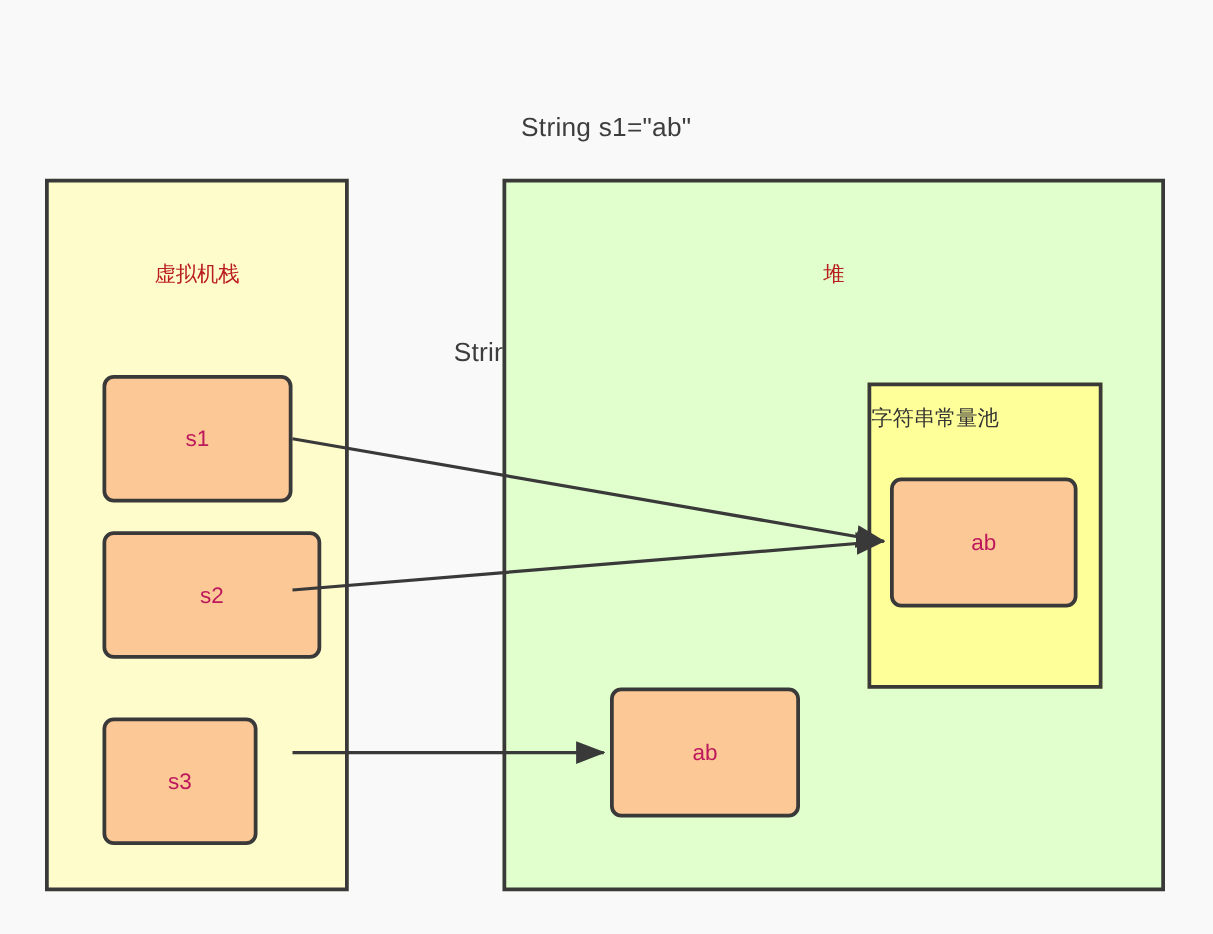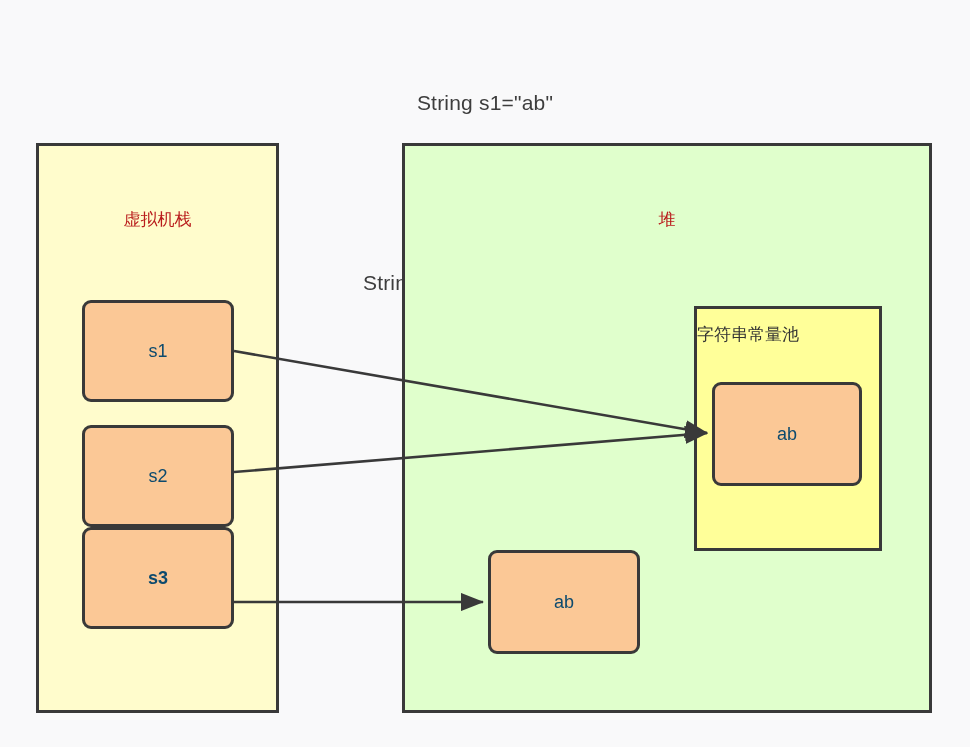--- a/index.html
+++ b/index.html
@@ -93,25 +93,25 @@
   .box {
     position: absolute;
     background: #fbc896;
     border: 3px solid #393939;
     border-radius: 9px;
     box-sizing: border-box;
     display: flex;
     align-items: center;
     justify-content: center;
     font-size: 18px;
-    color: #0c4a6e;
+    color: #be185d;
   }
   .box-s1 { left: 82px;  top: 300px; width: 152px; height: 102px; }
-  .box-s2 { left: 82px;  top: 425px; width: 152px; height: 102px; }
-  .box-s3 { left: 82px;  top: 527px; width: 152px; height: 102px; font-weight: bold; }
+  .box-s2 { left: 82px;  top: 425px; width: 175px; height: 102px; }
+  .box-s3 { left: 82px;  top: 574px; width: 124px; height: 102px; }
   .box-pool-ab { left: 712px; top: 382px; width: 150px; height: 104px; }
   .box-heap-ab { left: 488px; top: 550px; width: 152px; height: 104px; }
 
   
   #arrows {
     position: absolute;
     left: 0;
     top: 0;
     width: 970px;
     height: 747px;

